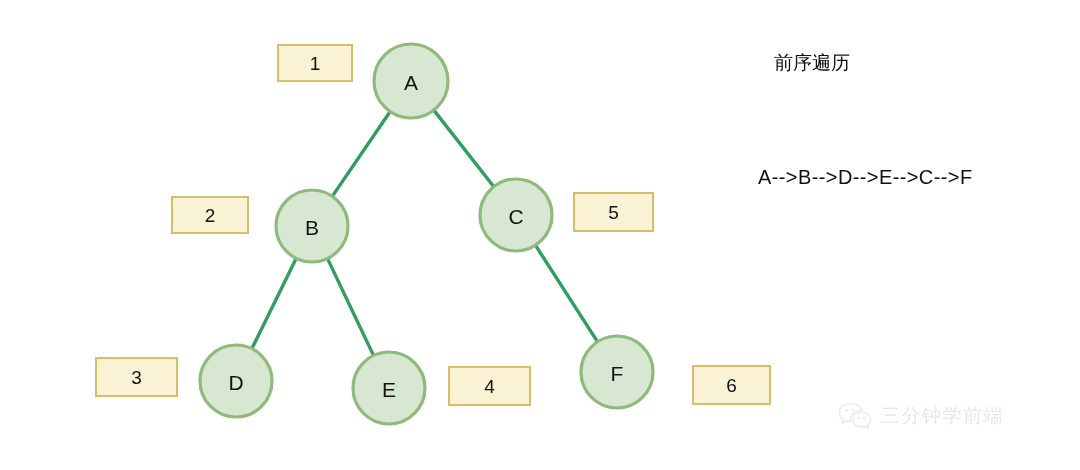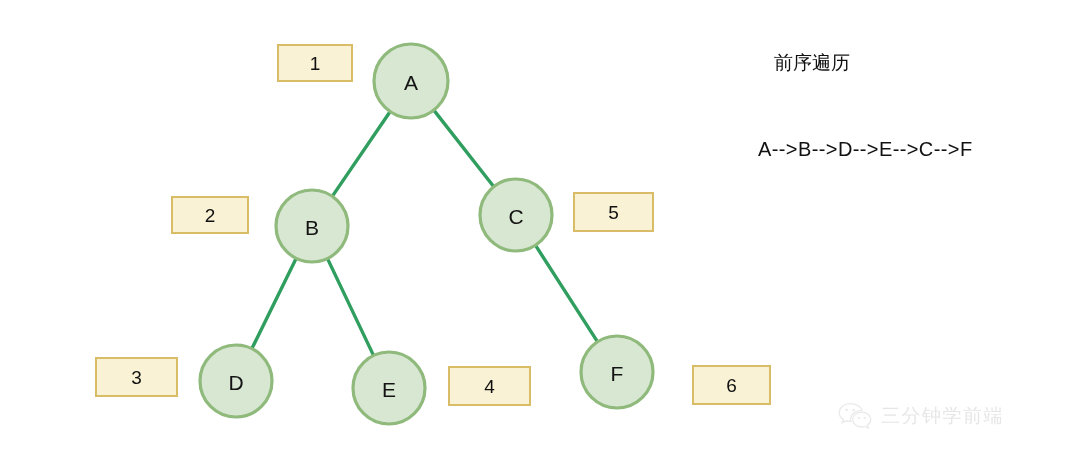--- a/index.html
+++ b/index.html
@@ -64,20 +64,21 @@
     white-space: nowrap;
     font-family: "Liberation Sans", "DejaVu Sans", sans-serif;
   }
   .side-sequence {
     position: absolute;
     color: #111111;
     font-size: 20px;
     white-space: nowrap;
     letter-spacing: 0.4px;
     font-family: "Liberation Sans", "DejaVu Sans", sans-serif;
+    margin-top: 28px;
   }
   
   #watermark {
     position: absolute;
     left: 838px;
     top: 402px;
     display: flex;
     align-items: center;
     gap: 9px;
     opacity: 0.55;

